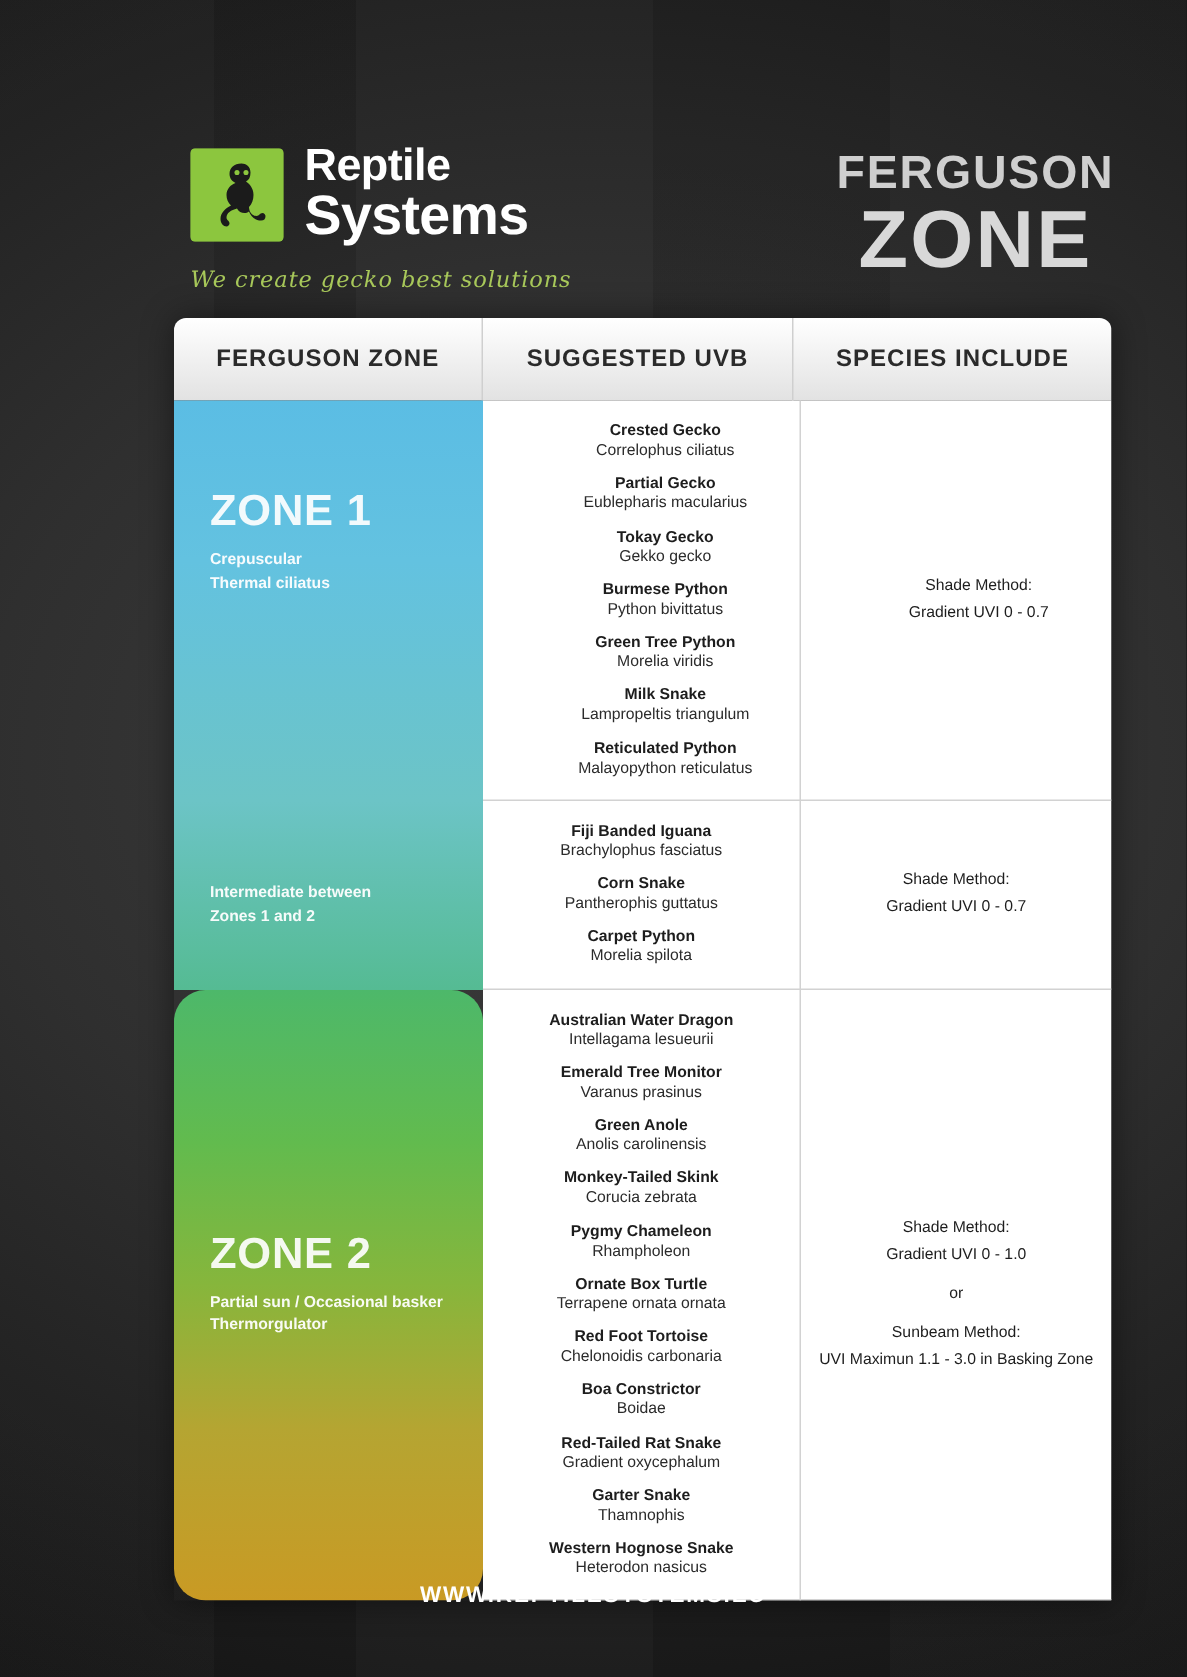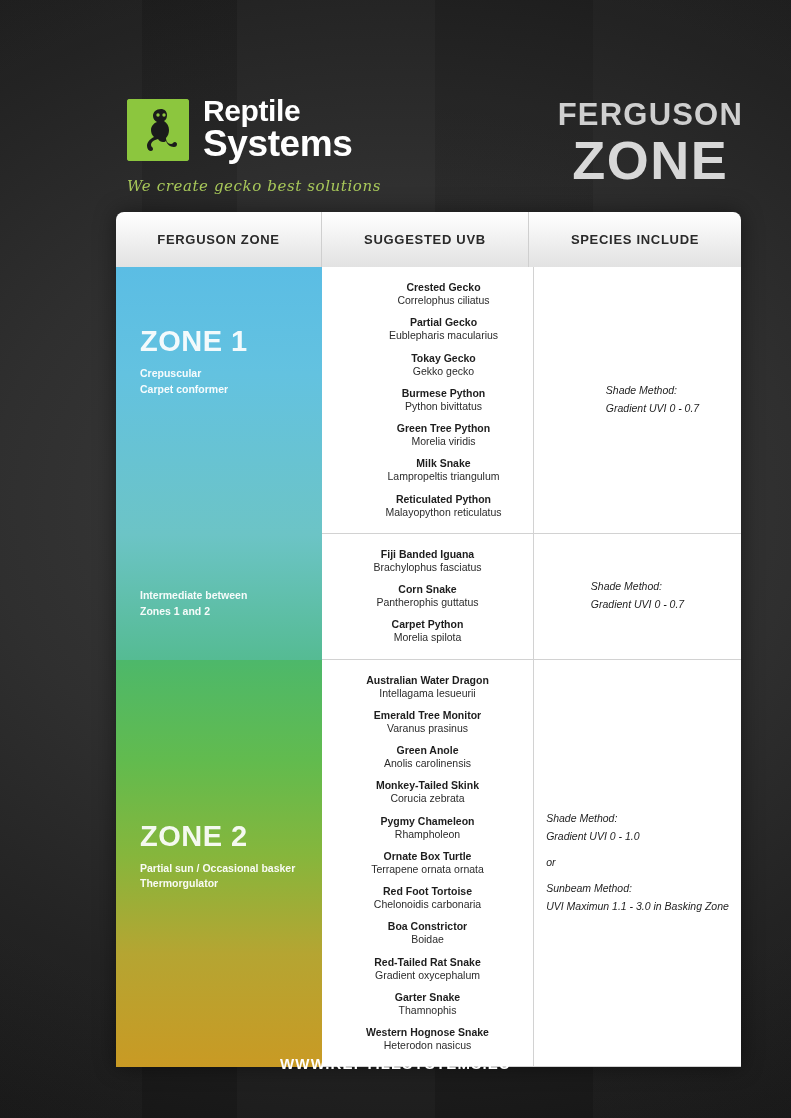--- a/index.html
+++ b/index.html
@@ -103,21 +103,21 @@
   }
   .thead {
     display: flex;
     height: 55px;
     background: linear-gradient(180deg, #ffffff 0%, #e2e2e2 100%);
   }
   .th {
     display: flex;
     align-items: center;
     justify-content: center;
-    font-size: 13px;
+    font-size: 16px;
     font-weight: bold;
     letter-spacing: 0.7px;
     color: #2a2a2a;
     border-right: 1px solid #cfcfcf;
   }
   .th:last-child { border-right: none; }
   .col-zone { width: 206px; flex: 0 0 206px; }
   .col-species { width: 212px; flex: 0 0 212px; }
   .col-uvb { width: 207px; flex: 0 0 207px; }
 
@@ -136,28 +136,28 @@
     padding: 14px 8px 14px 8px;
     text-align: center;
   }
   .cell-uvb {
     width: 207px; flex: 0 0 207px;
     background: #ffffff;
     border-bottom: 1px solid #d2d2d2;
     display: flex;
     align-items: center;
     justify-content: center;
+    text-align: center;
     padding: 10px;
-    font-style: italic;
   }
 
   
   .zone1 { background: linear-gradient(180deg, #5bbde4 0%, #63c2e0 40%, #6cc4c6 100%); }
   .zone-mid { background: linear-gradient(180deg, #6cc4c6 0%, #55bb93 100%); }
-  .zone2 { background: linear-gradient(180deg, #4db86a 0%, #62bb4e 25%, #86b63c 48%, #b5a532 72%, #c99a24 100%); }
+  .zone2 { background: linear-gradient(180deg, #4db86a 0%, #62bb4e 25%, #86b63c 48%, #b5a532 72%, #c99a24 100%); border-radius: 21px; }
 
   .zone-title {
     font-size: 29px;
     font-weight: bold;
     letter-spacing: 0.5px;
     color: #ffffff;
     opacity: 0.92;
     line-height: 1;
   }
   .zone-sub {
@@ -250,21 +250,21 @@
       <div class="th col-uvb">SUGGESTED UVB</div>
       <div class="th col-species">SPECIES INCLUDE</div>
     </div>
 
     <div class="row row-1">
       <div class="cell-zone zone1">
         <div class="z1-inner">
           <div class="zone-title">ZONE 1</div>
           <div class="zone-sub">
             <div>Crepuscular</div>
-            <div>Carpet conformer</div>
+            <div>Thermal ciliatus</div>
           </div>
         </div>
       </div>
       <div class="cell-species">
         <div class="sp">
           <div class="common">Crested Gecko</div>
           <div class="latin">Correlophus ciliatus</div>
         </div>
         <div class="sp">
           <div class="common">Partial Gecko</div>

